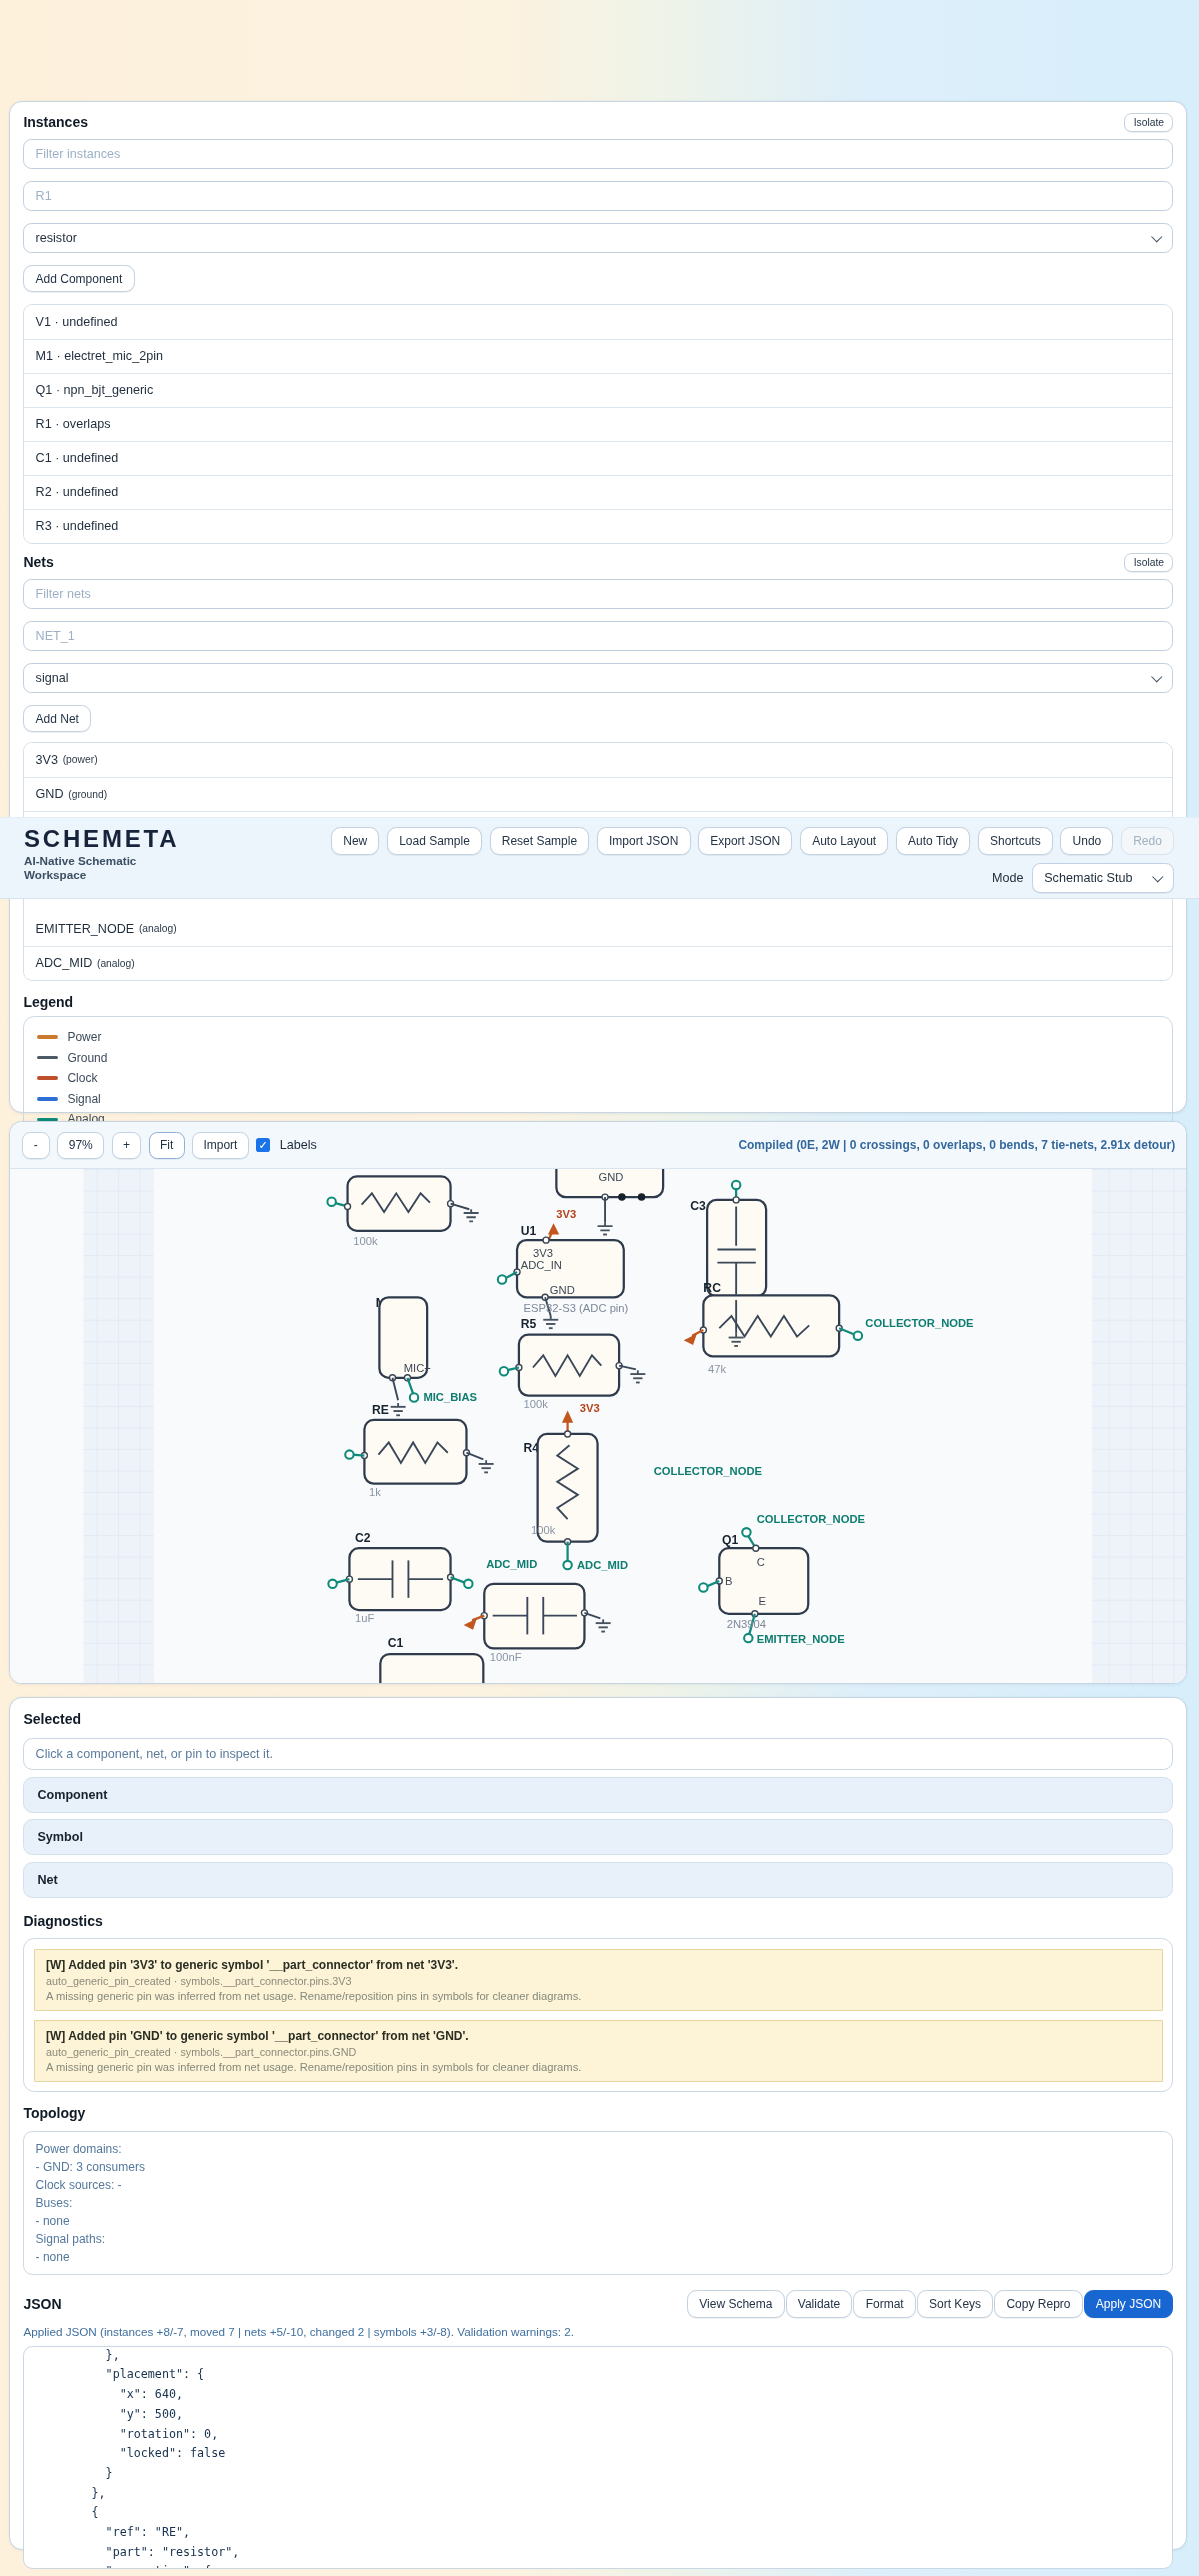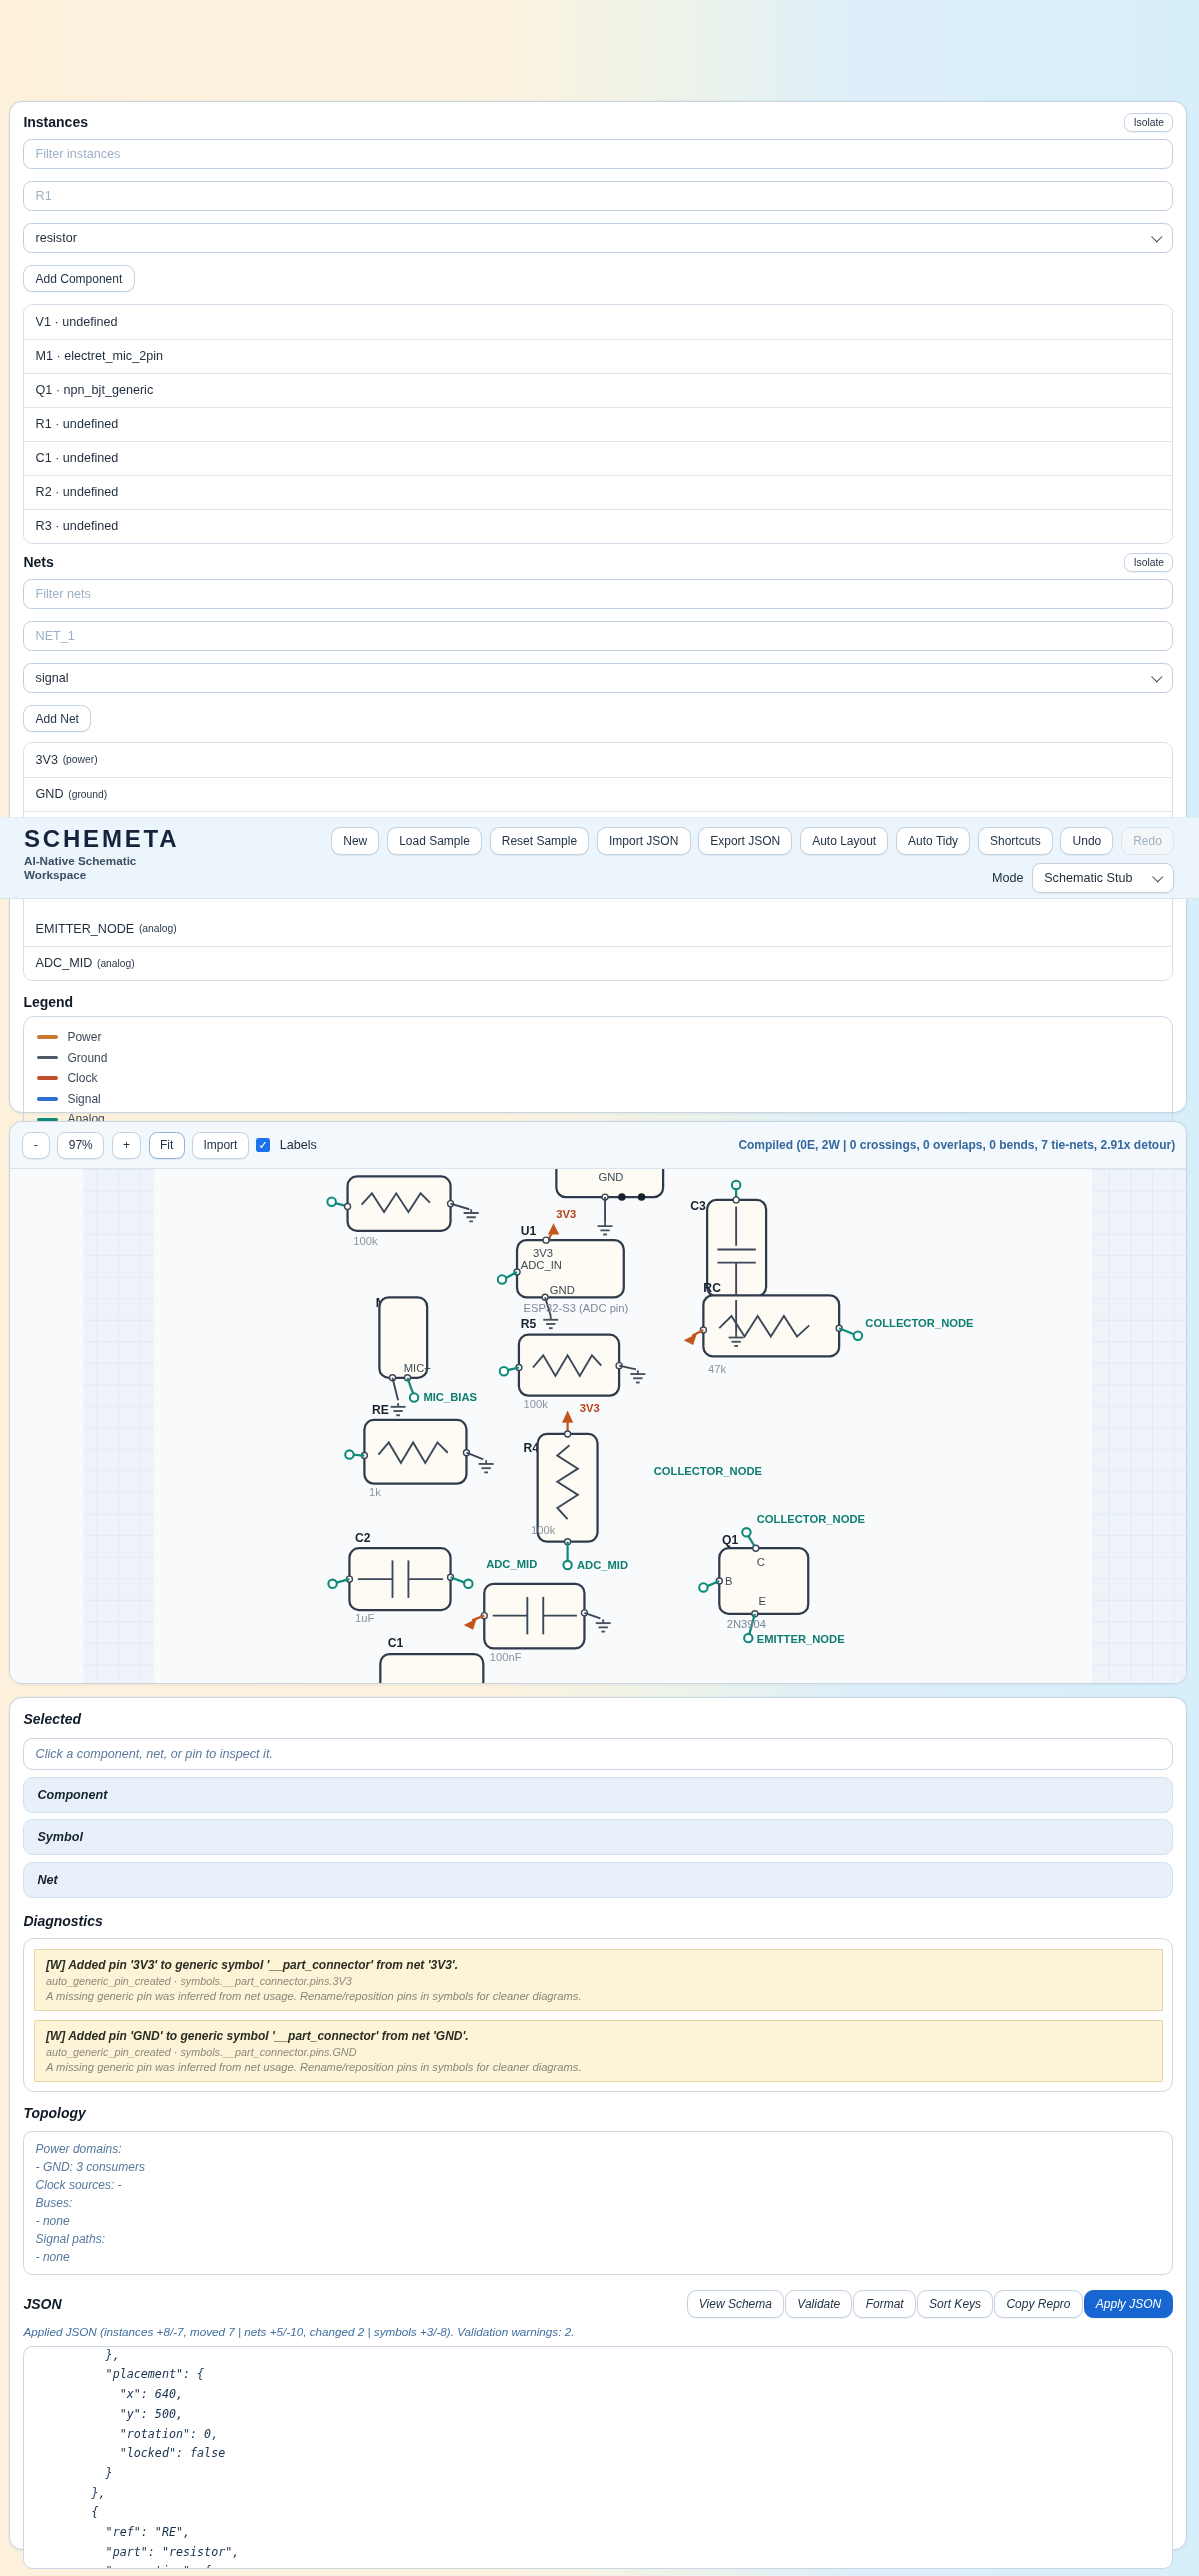--- a/index.html
+++ b/index.html
@@ -7,21 +7,21 @@
   body {
     font-family:"Liberation Sans", sans-serif;
     background:linear-gradient(90deg,#fdf1dc 0%,#fcf2e0 42%,#eef3e9 56%,#ddeffa 72%,#d7eefb 100%);
     color:#16222e;
   }
   .page { position:relative; width:1199px; height:2576px; }
   .panel { position:absolute; background:#fff; border:0.9px solid #c7d5e3; border-radius:13px;
            box-shadow:0 0.9px 2.8px rgba(30,60,90,.07); }
   #panel-top    { left:9.4px; top:101px;  width:1178px; height:1012px; padding:11.2px 13px; }
   #panel-canvas { left:9.4px; top:1121px; width:1178px; height:563px; overflow:hidden; }
-  #panel-bottom { left:9.4px; top:1697px; width:1178px; height:853px; padding:13px;font-style:italic; }
+  #panel-bottom { left:9.4px; top:1697px; width:1178px; height:853px; padding:13px; }
 
   h2.sec { font-size:14px; font-weight:700; color:#101b27; }
   .sec-row { display:flex; align-items:center; justify-content:space-between; }
 
   .btn { display:inline-block; background:#fff; border:0.9px solid #c3d2e0; border-radius:9.4px;
          color:#243447; font-size:12px; padding:5.6px 11.2px; box-shadow:0 0.9px 0.9px rgba(16,42,67,.07);
          cursor:pointer; white-space:nowrap; }
   .btn.small { font-size:10.3px; padding:2.8px 8.4px; border-radius:7.5px; }
   .btn.disabled { color:#a0b1c1; background:#f3f7fa; border-color:#dae3ec; box-shadow:none; }
   .btn.primary { background:#1766d1; border-color:#1766d1; color:#fff; }
@@ -128,21 +128,21 @@
       <span>resistor</span>
       <span class="chev"></span>
     </div>
     <div class="gap"></div>
     <span class="btn">Add Component</span>
     <div class="gap" style="height:11.2px"></div>
     <div class="list">
       <div class="row">V1 · undefined</div>
       <div class="row">M1 · electret_mic_2pin</div>
       <div class="row">Q1 · npn_bjt_generic</div>
-      <div class="row">R1 · undefined</div>
+      <div class="row">R1 · overlaps</div>
       <div class="row">C1 · undefined</div>
       <div class="row">R2 · undefined</div>
       <div class="row">R3 · undefined</div>
     </div>
 
     <div class="gap" style="height:9.4px"></div>
     <div class="sec-row">
       <h2 class="sec">Nets</h2>
       <span class="btn small">Isolate</span>
     </div>

